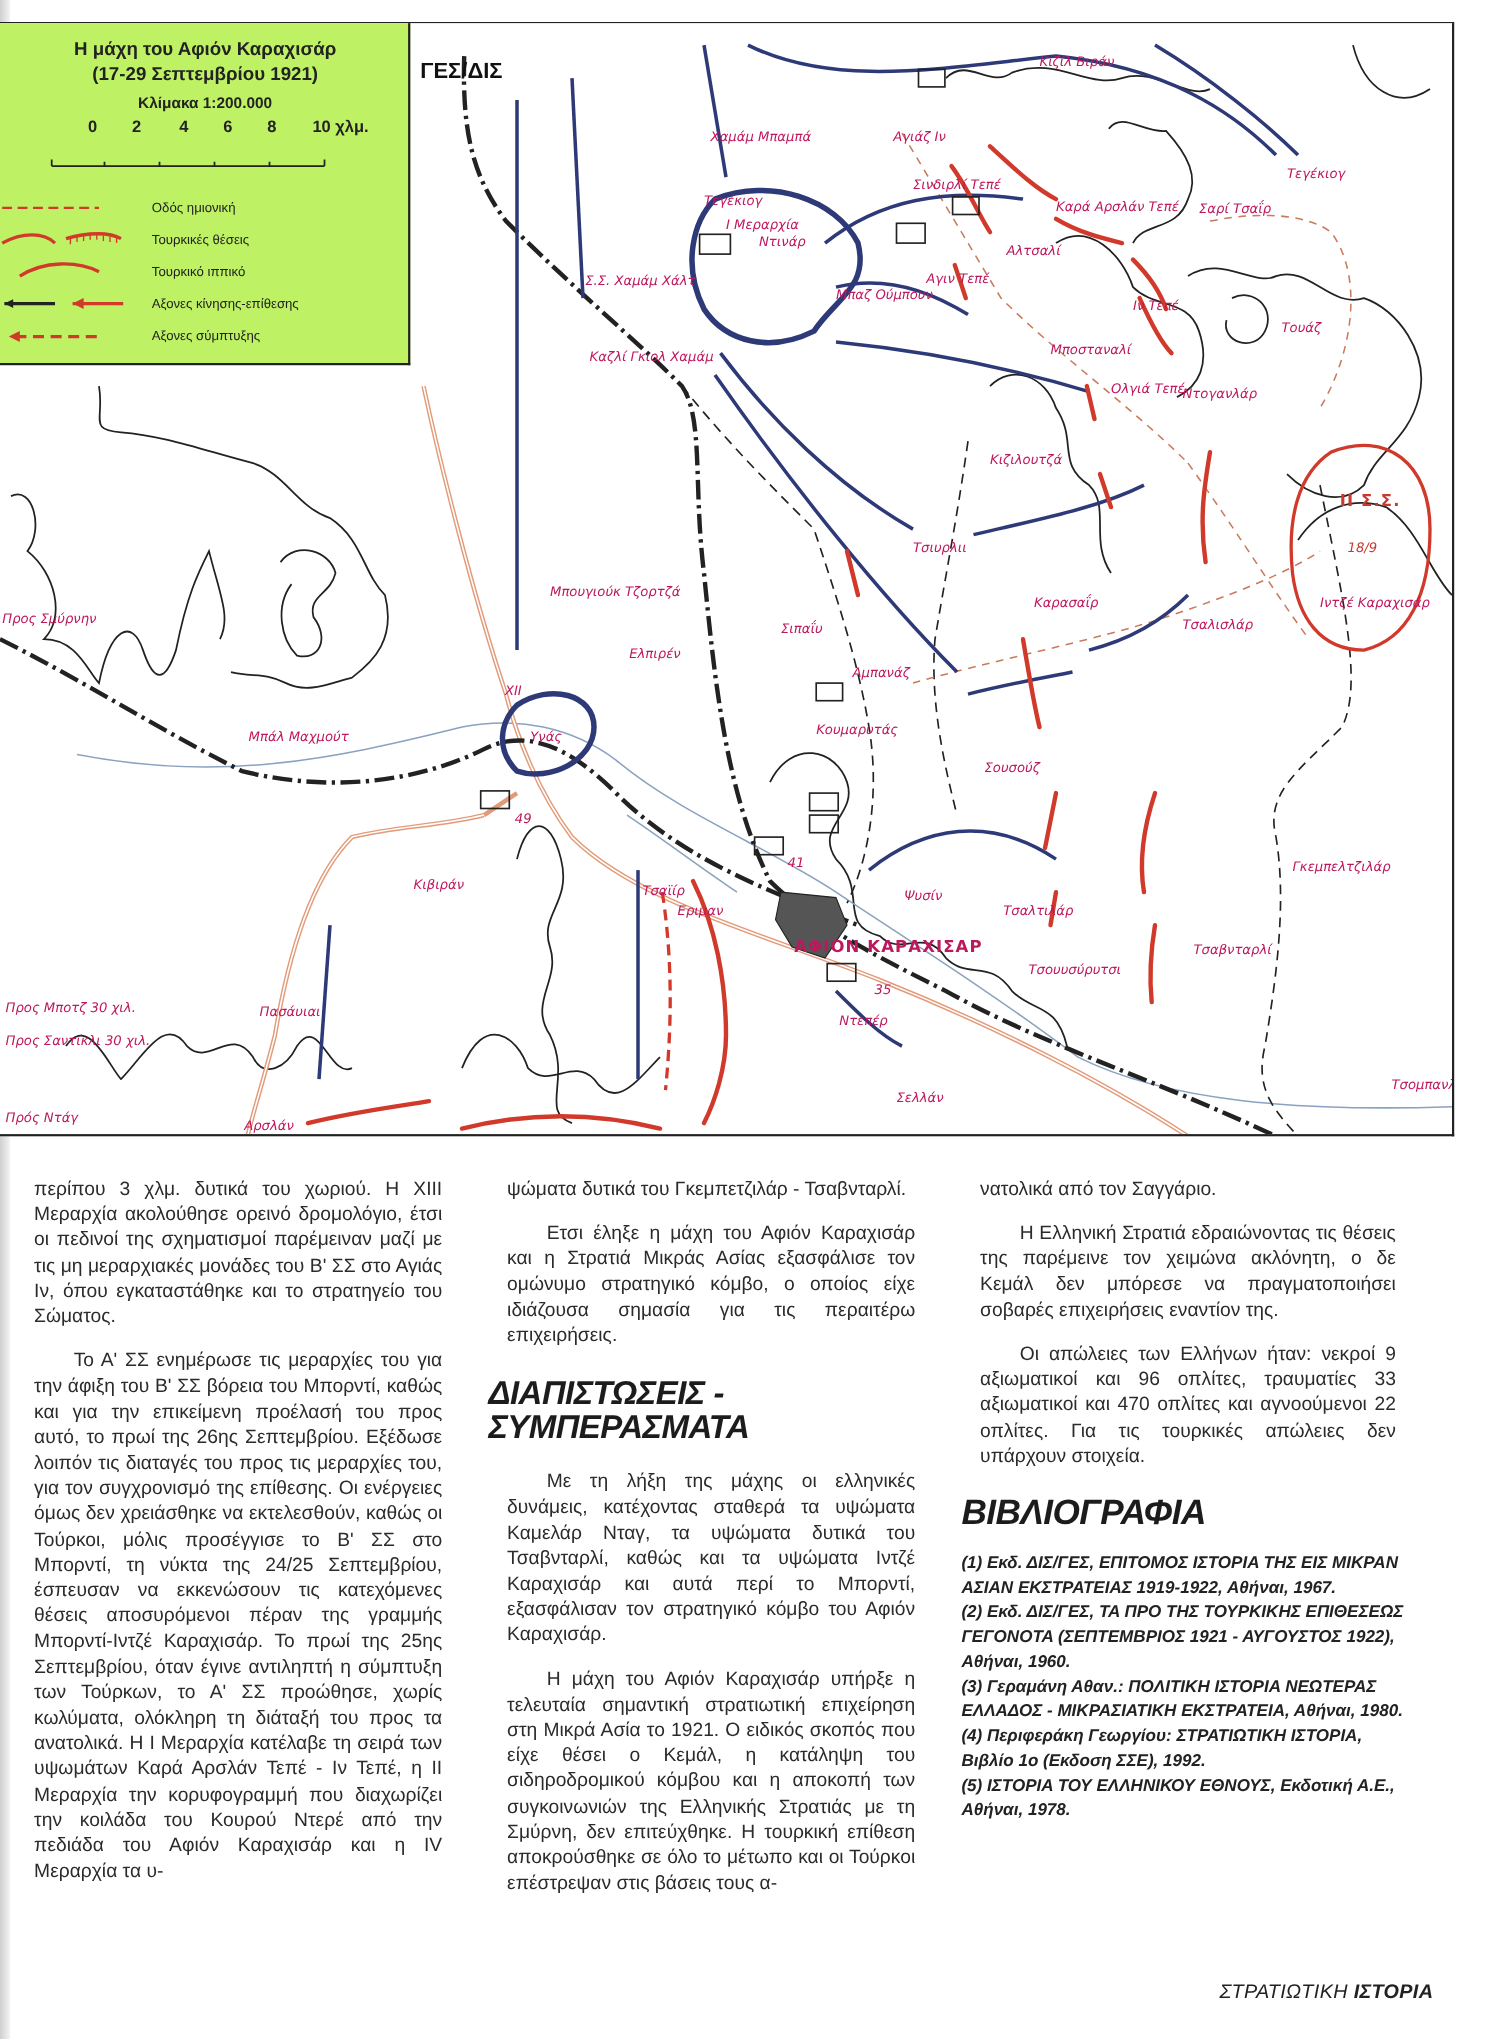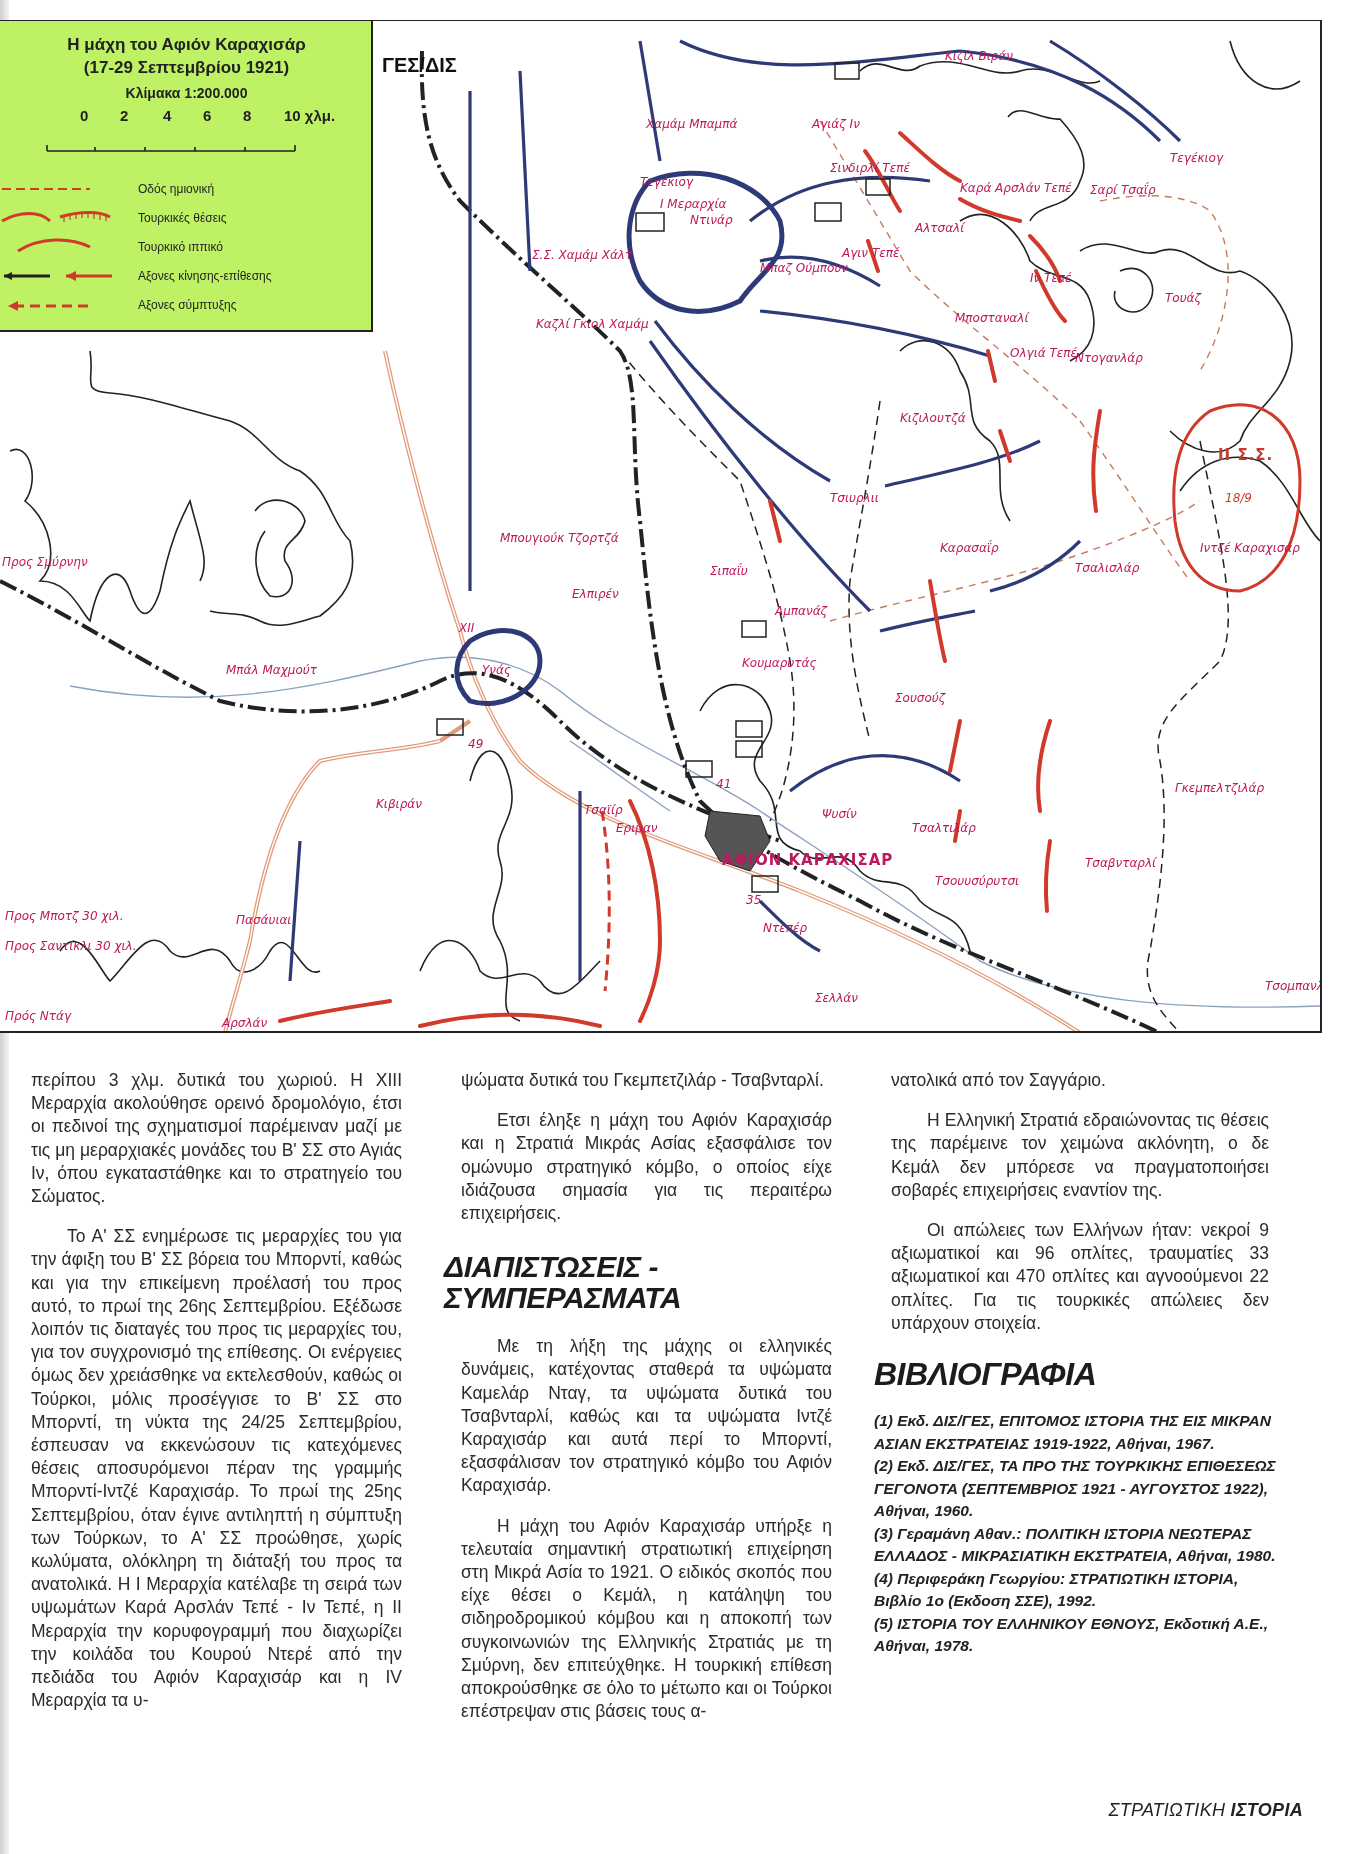--- a/index.html
+++ b/index.html
@@ -224,21 +224,21 @@
   <div class="map-label" style="left:1265px;top:958px">Τσομπανλί</div>
   <div class="map-label" style="left:5px;top:888px">Προς Μποτζ 30 χιλ.</div>
   <div class="map-label" style="left:5px;top:918px">Προς Σαντίκλι 30 χιλ.</div>
   <div class="map-label" style="left:5px;top:988px">Πρός Ντάγ</div>
   <div class="map-label" style="left:2px;top:534px">Προς Σμύρνην</div>
   <div class="map-label red big" style="left:1218px;top:425px">ΙΙ Σ.Σ.</div>
   <div class="map-label red" style="left:1225px;top:470px">18/9</div>
   <div class="map-label" style="left:459px;top:600px">XII</div>
   <div class="map-label" style="left:468px;top:716px">49</div>
   <div class="map-label" style="left:716px;top:756px">41</div>
-  <div class="map-label" style="left:746px;top:872px">35</div>
+  <div class="map-label" style="left:795px;top:872px">35</div>
 
   <div class="legend">
     <div class="legend-title" style="top:14px">Η μάχη του Αφιόν Καραχισάρ</div>
     <div class="legend-title" style="top:37px">(17-29 Σεπτεμβρίου 1921)</div>
     <div class="legend-scale" style="top:64px">Κλίμακα 1:200.000</div>
     <div class="scale-num" style="left:80px;top:86px">0</div>
     <div class="scale-num" style="left:120px;top:86px">2</div>
     <div class="scale-num" style="left:163px;top:86px">4</div>
     <div class="scale-num" style="left:203px;top:86px">6</div>
     <div class="scale-num" style="left:243px;top:86px">8</div>

